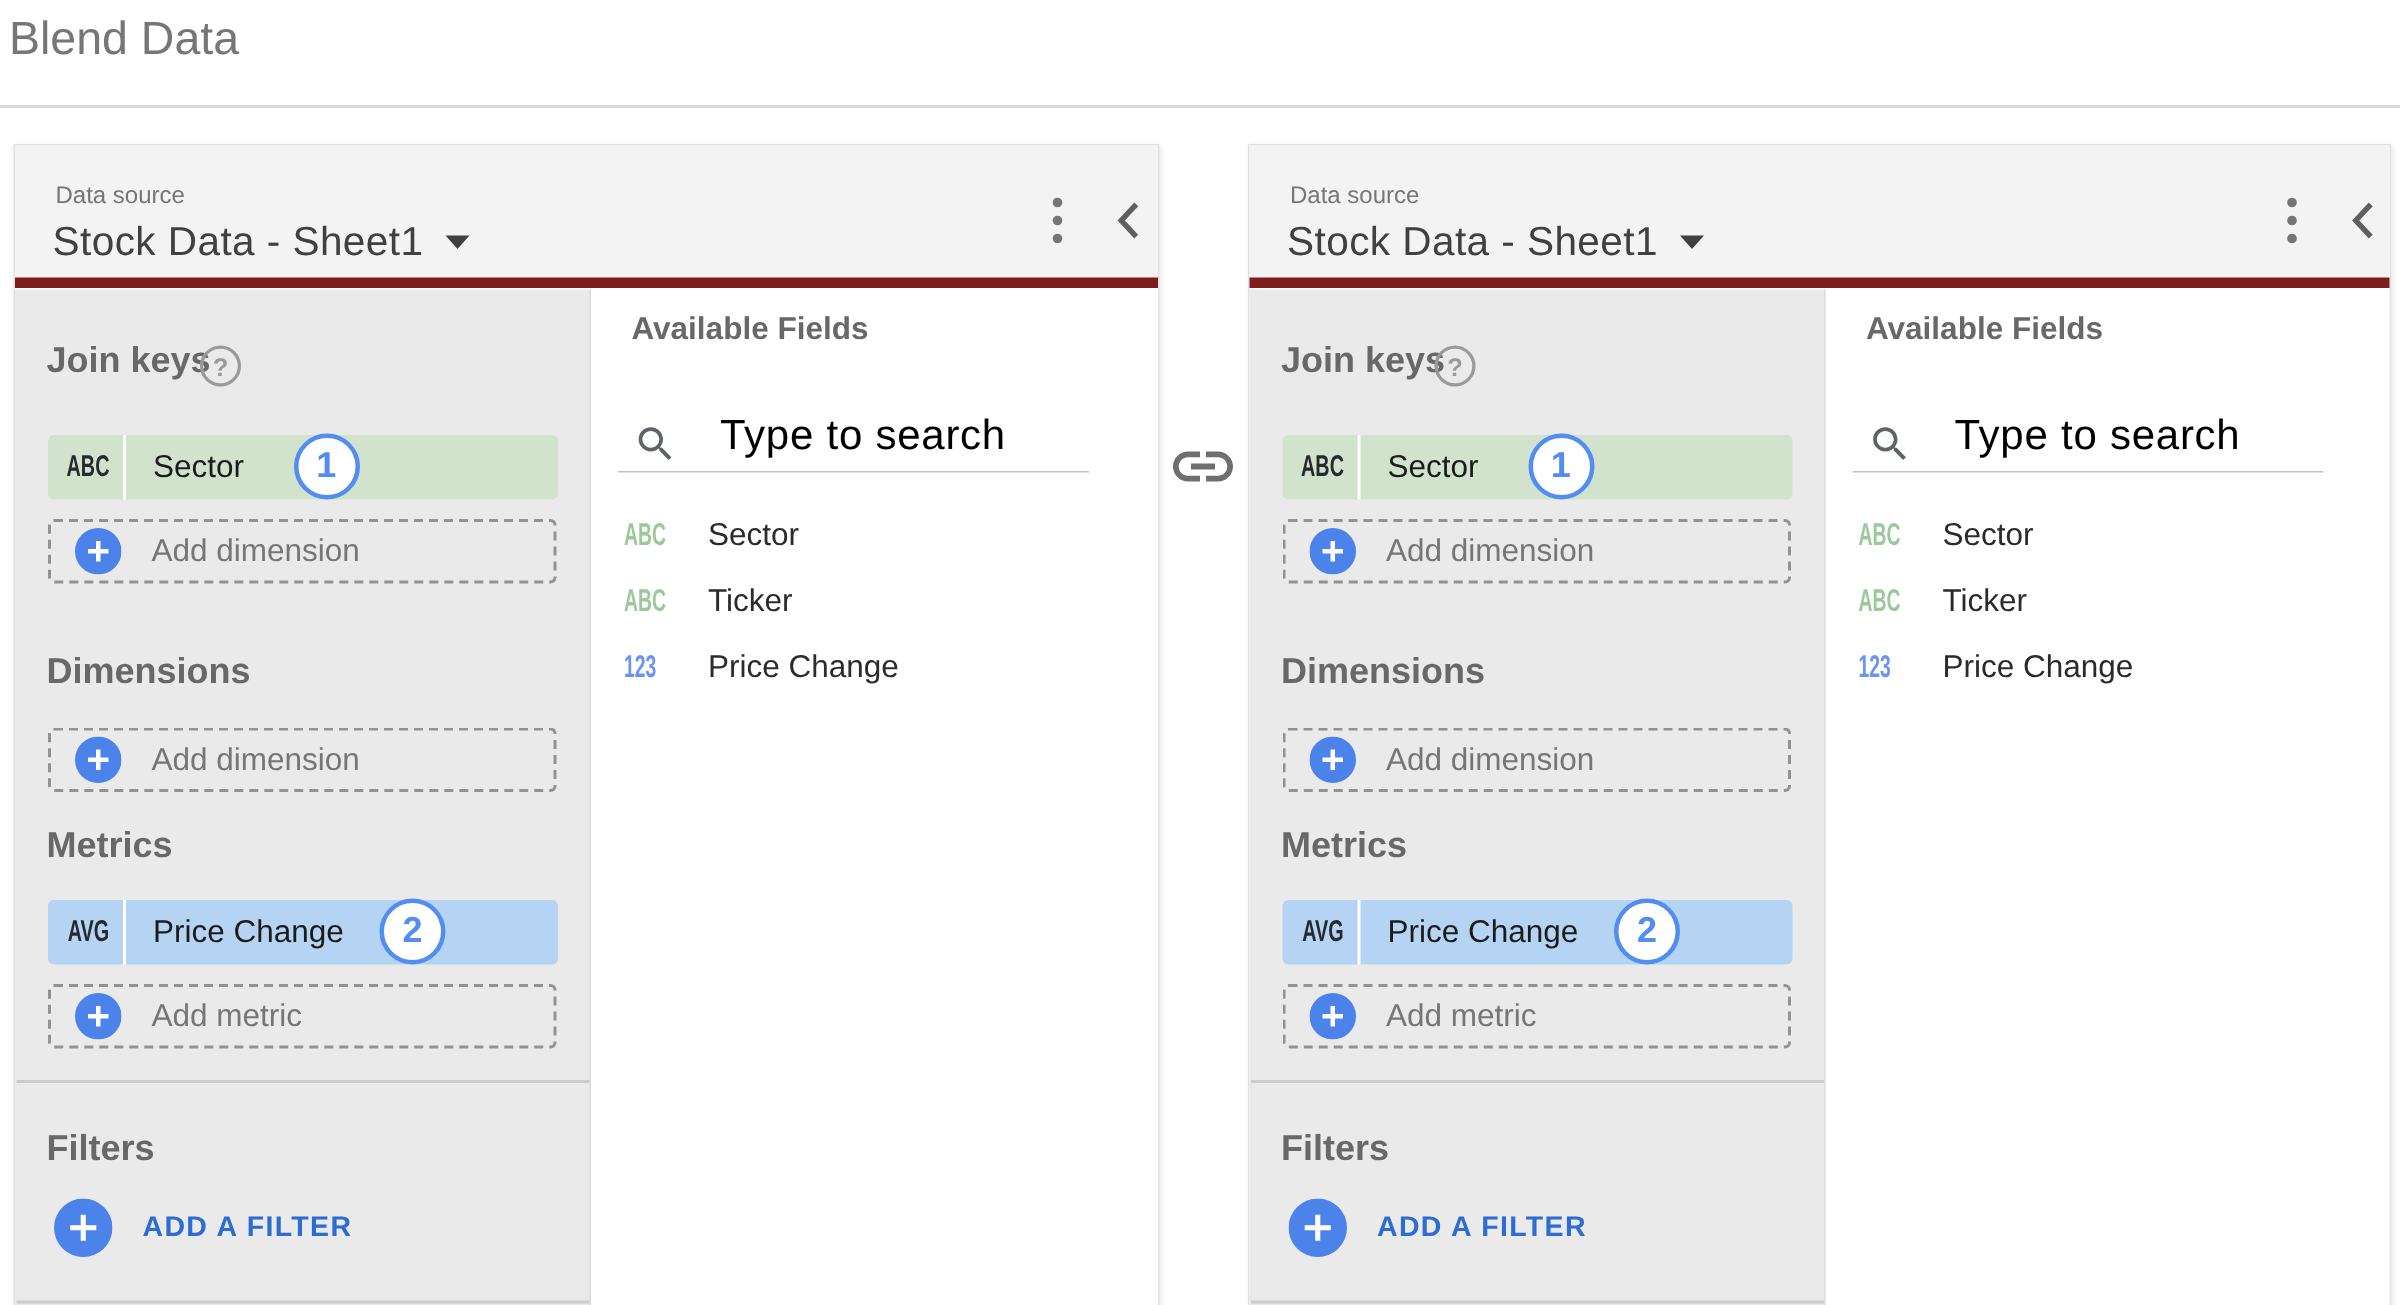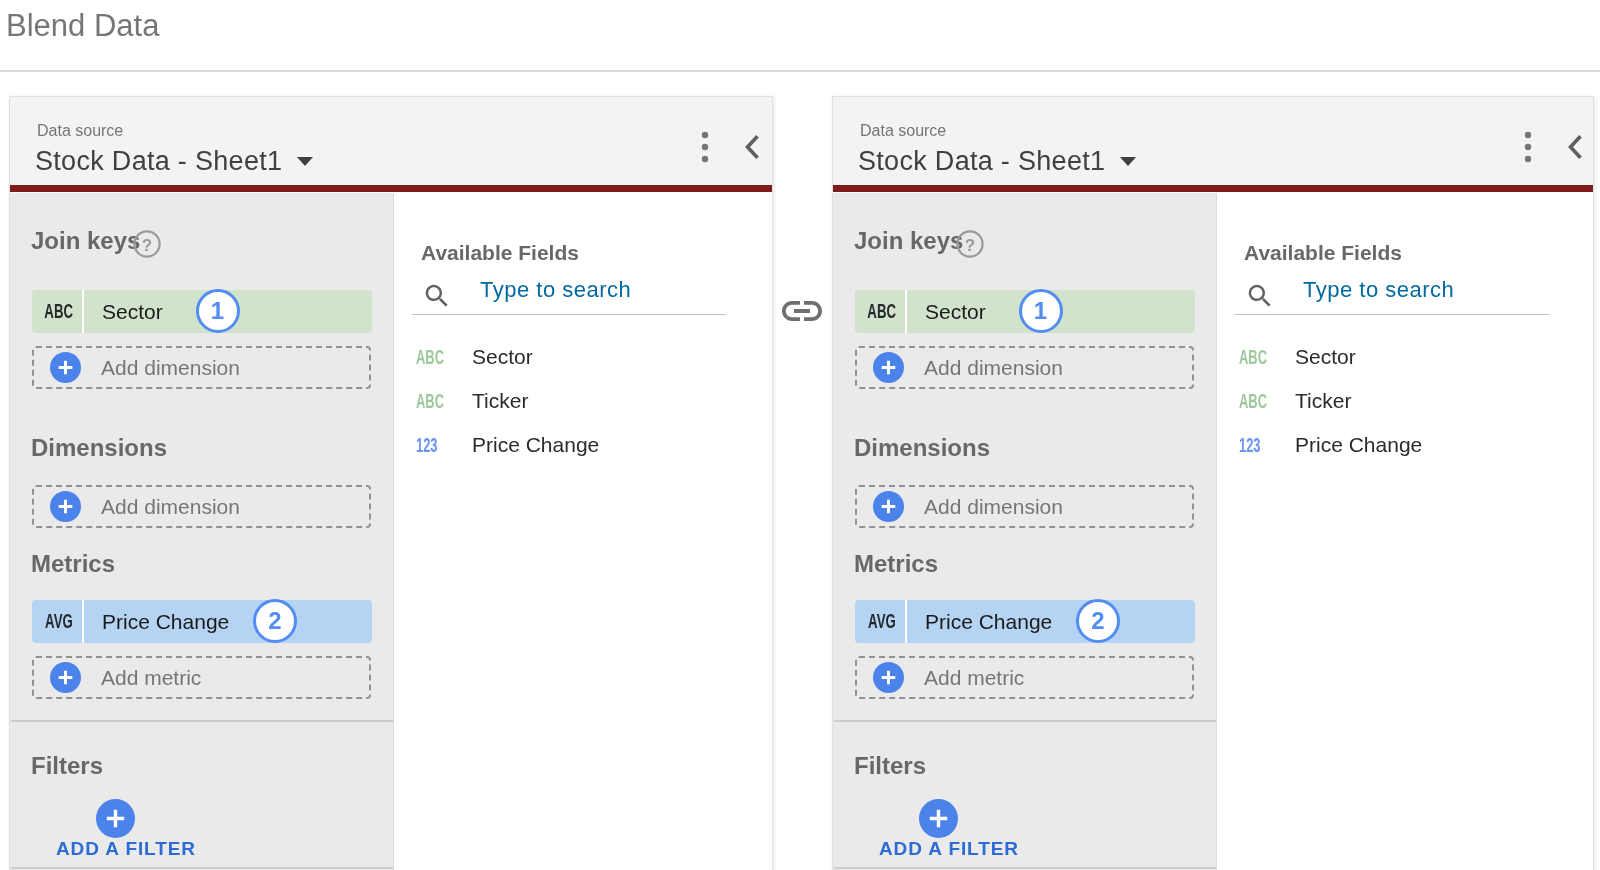--- a/index.html
+++ b/index.html
@@ -46,27 +46,27 @@
     justify-content:center; font-size:24px; font-weight:bold; color:#528df2; }
 
   .addbox { position:absolute; left:22px; width:339px; height:43px;
     border:2px dashed #929292; border-radius:4px; }
   .addbox .pc { position:absolute; left:16px; top:4px; }
   .addbox .atext { position:absolute; left:67px; top:50%; transform:translateY(-50%);
     font-size:21px; color:#767676; }
 
   .gdivider { position:absolute; left:1px; width:382px; height:2px; background:#cccccc; }
 
-  .filtrow { position:absolute; left:26px; display:flex; align-items:center;flex-direction:column; }
+  .filtrow { position:absolute; left:26px; display:flex; align-items:center; }
   .filtrow .ftext { margin-left:20px; font-size:19px; font-weight:bold; color:#2d6cd5;
     letter-spacing:0.9px; }
 
-  .af-head { position:absolute; left:26px; top:48px; font-size:21px; font-weight:bold;
+  .af-head { position:absolute; left:26px; top:15px; font-size:21px; font-weight:bold;
     color:#686868; line-height:24px; }
-  .search-ph { position:absolute; left:85px; top:85px; font-size:22px; color:#0369a1; line-height:24px; letter-spacing:0.5px; }
+  .search-ph { position:absolute; left:85px; top:85px; font-size:28px; color:#000000; line-height:24px; letter-spacing:0.5px; }
   .search-line { position:absolute; left:17px; top:121px; width:314px; height:1px; background:#c2c2c2; }
   .frow { position:absolute; left:21px; height:24px; }
   .frow .ficon { position:absolute; left:0; top:50%; transform:translateY(-50%) scaleX(0.615);
     transform-origin:left center; font-weight:bold; font-size:21px; white-space:nowrap; }
   .frow .ficon.g { color:#9cc89c; }
   .frow .ficon.b { color:#6b93f2; }
   .frow .fname { position:absolute; left:56px; top:50%; transform:translateY(-50%);
     font-size:21px; color:#2b2b2b; white-space:nowrap; }
 
   svg { display:block; }

